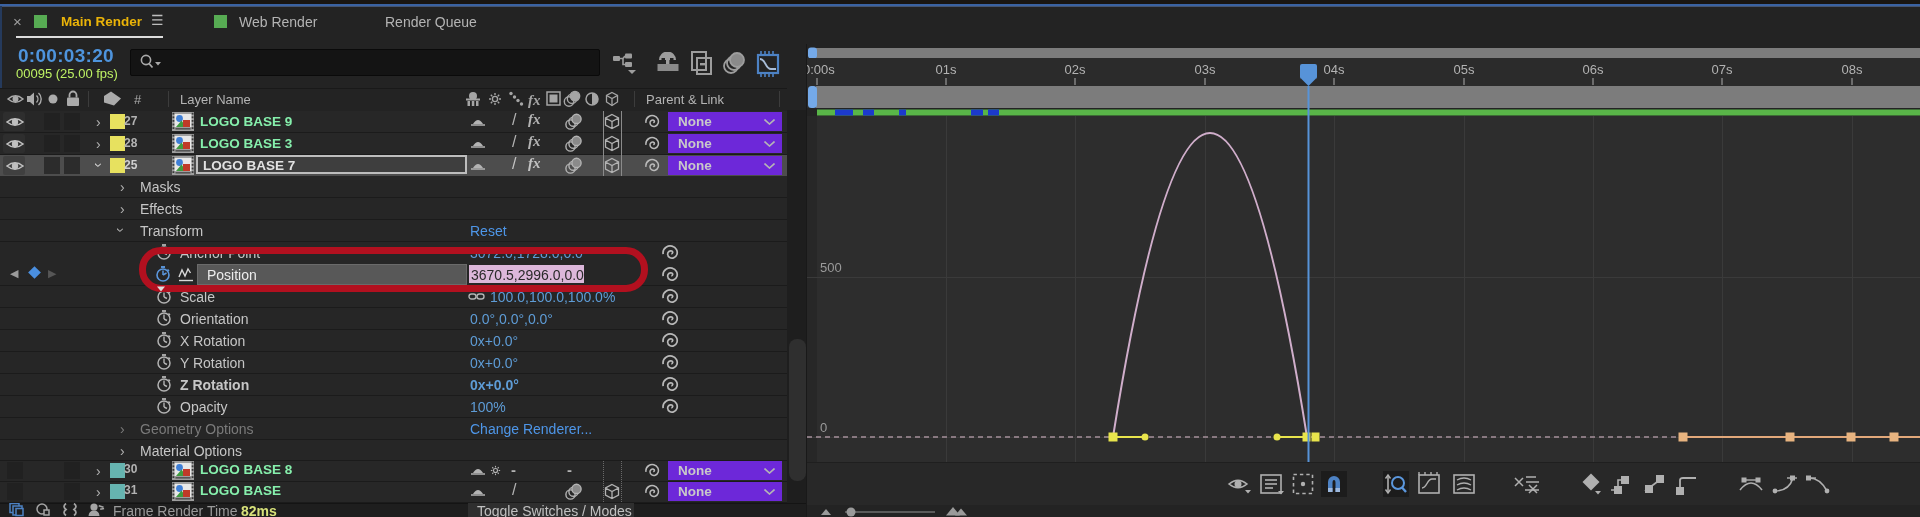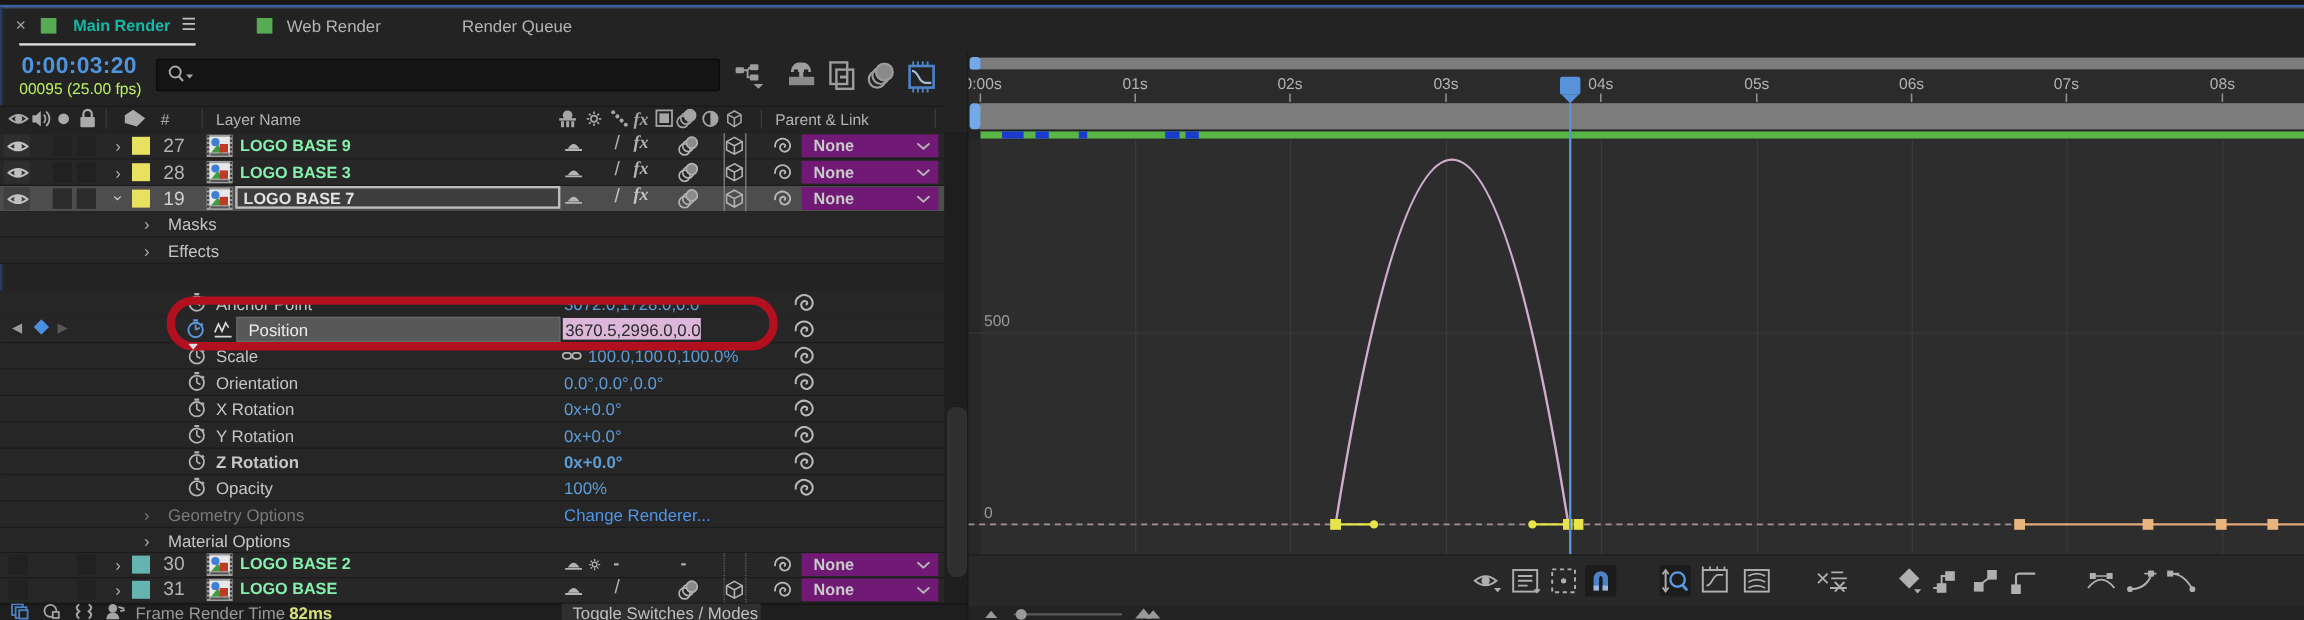--- a/index.html
+++ b/index.html
@@ -7,42 +7,42 @@
     background:#232323;font-family:"Liberation Sans",sans-serif;
     -webkit-font-smoothing:antialiased;}
   .abs{position:absolute;}
   .t{position:absolute;white-space:nowrap;}
   .row{position:absolute;left:0;width:787px;height:21px;border-bottom:1px solid #1b1b1b;}
   .lrow{background:#272727;}
   .prow{background:#262626;}
   .eyec{position:absolute;left:3px;top:1px;width:22px;height:19px;background:#2e2e2e;border-radius:2px;}
   .boxc{position:absolute;top:2px;width:16px;height:17px;background:#212121;}
   .chip{position:absolute;left:110px;top:3px;width:15px;height:15px;}
-  .num{position:absolute;left:136px;top:3px;font-size:16px;font-weight:normal;color:#b3b3b3;}
+  .num{position:absolute;left:124px;top:3px;font-size:12px;font-weight:bold;color:#b3b3b3;}
   .lname{position:absolute;left:200px;top:3px;font-size:13.5px;font-weight:bold;color:#86efac;white-space:nowrap;}
   .pname{position:absolute;top:3px;font-size:14px;color:#c6c6c6;white-space:nowrap;}
   .val{position:absolute;left:470px;top:3px;font-size:14px;color:#5e9cd6;white-space:nowrap;}
   .arr{position:absolute;font-size:12px;color:#b0b0b0;top:3px;}
-  .nonebox{position:absolute;left:668px;top:1px;width:114px;height:19px;background:#701a75;text-decoration:underline;}
+  .nonebox{position:absolute;left:668px;top:1px;width:114px;height:19px;background:#6d28d9;text-decoration:underline;}
   .nonetxt{position:absolute;left:10px;top:2px;font-size:13.5px;font-weight:bold;color:#c9c9c9;}
   .nchev{position:absolute;left:96px;top:7px;width:11px;height:6px;}
   .ic{position:absolute;top:2px;}
 </style>
 </head>
 <body>
 <div id="stage">
 
   <div class="abs" style="left:0;top:0;width:1920px;height:4px;background:#191613;"></div>
   <div class="abs" style="left:0;top:4px;width:1920px;height:2px;background:#3a62a2;"></div>
   <div class="abs" style="left:0;top:6px;width:1920px;height:1px;background:#46546e;"></div>
   <div class="abs" style="left:0;top:6px;width:2px;height:511px;background:#253a5c;"></div>
 
   <div class="t" style="left:13px;top:13px;color:#9f9f9f;font-size:15px;">×</div>
   <div class="abs" style="left:34px;top:15px;width:13px;height:13px;background:#57ab53;"></div>
-  <div class="t" style="left:61px;top:14px;color:#14b8a6;font-size:13.5px;font-weight:bold;">Main Render</div>
+  <div class="t" style="left:61px;top:14px;color:#eab308;font-size:13.5px;font-weight:bold;">Main Render</div>
   <div class="t" style="left:151px;top:12px;color:#bdbdbd;font-size:14px;">☰</div>
   <div class="abs" style="left:16px;top:36px;width:147px;height:2px;background:#dcdcdc;"></div>
   <div class="abs" style="left:214px;top:15px;width:13px;height:13px;background:#57ab53;"></div>
   <div class="t" style="left:239px;top:14px;color:#b4b4b4;font-size:14px;">Web Render</div>
   <div class="t" style="left:385px;top:14px;color:#b4b4b4;font-size:14px;">Render Queue</div>
 
   <div class="t" style="left:18px;top:45px;color:#4e94dd;font-size:19px;font-weight:bold;letter-spacing:0.3px;">0:00:03:20</div>
   <div class="t" style="left:16px;top:66px;color:#bef264;font-size:13px;">00095 (25.00 fps)</div>
   <div class="abs" style="left:130px;top:49px;width:468px;height:25px;background:#141414;border:1px solid #0a0a0a;border-radius:2px;"></div>
   <svg class="abs" style="left:138px;top:53px;" width="26" height="18" viewBox="0 0 26 18">
@@ -299,21 +299,21 @@
 
   <div class="row" style="top:155px;background:#4d4d4d;">
     <div class="eyec" style="background:#404040;"></div>
       <svg class="abs" style="left:6px;top:3px" width="18" height="16" viewBox="0 0 18 16">
         <use href="#sy-eye"></use>
       </svg>
     <div class="boxc" style="left:44px;background:#2c2c2c;"></div>
       <div class="boxc" style="left:64px;background:#2c2c2c;"></div>
     <div class="arr" style="left:97px;font-size:14px;color:#d5d5d5;top:2px;display:inline-block;transform:rotate(90deg);">›</div>
     <div class="chip" style="background:#e7e15f;"></div>
-    <div class="num" style="color:#d0d0d0;">19</div>
+    <div class="num" style="color:#d0d0d0;">25</div>
     <svg class="abs" style="left:172px;top:1px" width="22" height="19">
         <use href="#sy-thumb"></use>
       </svg>
     <div class="abs" style="left:196px;top:0px;width:267px;height:15px;background:#3e3e3e;border:2px solid #bdbdbd;"></div>
     <div class="lname" style="left:203px;color:#e2e2e2;">LOGO BASE 7</div>
     <svg class="ic" style="left:469px;" width="18" height="16">
         <use href="#sy-hill"></use>
       </svg>
     <div class="t" style="left:512px;top:0px;font-size:16px;color:#c3c3c3;">/</div>
     <div class="t" style="left:528px;top:0px;font-size:15px;color:#c3c3c3;font-style:italic;font-weight:bold;font-family:'Liberation Serif',serif;">fx</div>
@@ -334,20 +334,25 @@
       </div>
   </div>
 
   <div class="row prow" style="top:176px;">
     <div class="arr" style="left:120px;font-size:14px;">›</div>
     <div class="pname" style="left:140px;">Masks</div>
   </div>
   <div class="row prow" style="top:198px;">
     <div class="arr" style="left:120px;font-size:14px;">›</div>
     <div class="pname" style="left:140px;">Effects</div>
+  </div>
+  <div class="row prow" style="top:220px;">
+    <div class="arr" style="left:119px;font-size:14px;top:2px;display:inline-block;transform:rotate(90deg);">›</div>
+    <div class="pname" style="left:140px;">Transform</div>
+    <div class="t" style="left:470px;top:3px;font-size:14px;color:#4e96e8;">Reset</div>
   </div>
   <div class="row prow" style="top:242px;">
     <svg class="ic" style="left:156px;top:1px;" width="16" height="19" viewBox="0 0 16 19">
         <use href="#sy-watch"></use>
       </svg>
     <div class="pname" style="left:180px;">Anchor Point</div>
     <div class="val">3072.0,1728.0,0.0</div>
     <svg class="ic" style="left:662px;top:2px;" width="17" height="16" viewBox="0 0 15 14">
         <use href="#sy-spiral"></use>
       </svg>
@@ -450,21 +455,21 @@
 
   <div class="row lrow" style="top:461px;height:20px;">
     <div class="boxc" style="left:7px;top:1px;"></div>
     <div class="boxc" style="left:64px;top:1px;"></div>
     <div class="arr" style="left:96px;font-size:14px;top:2px;">›</div>
     <div class="chip" style="background:#66b4b0;top:2px;"></div>
     <div class="num" style="top:1px;">30</div>
     <svg class="abs" style="left:172px;top:0px" width="22" height="19">
         <use href="#sy-thumb"></use>
       </svg>
-    <div class="lname" style="top:1px;">LOGO BASE 2</div>
+    <div class="lname" style="top:1px;">LOGO BASE 8</div>
     <svg class="ic" style="left:469px;top:1px;" width="18" height="16">
         <use href="#sy-hill"></use>
       </svg>
     <svg class="ic" style="left:487px;top:1px;" width="17" height="17" viewBox="0 0 22 22">
         <g transform="translate(3,3)">
           <g transform="translate(8,8)" fill="none" stroke="#b3b3b3" stroke-width="1.4">
             <circle r="2.6"></circle>
             <line x1="0" y1="-6" x2="0" y2="-4"></line>
             <line x1="0" y1="4" x2="0" y2="6"></line>
             <line x1="-6" y1="0" x2="-4" y2="0"></line>

